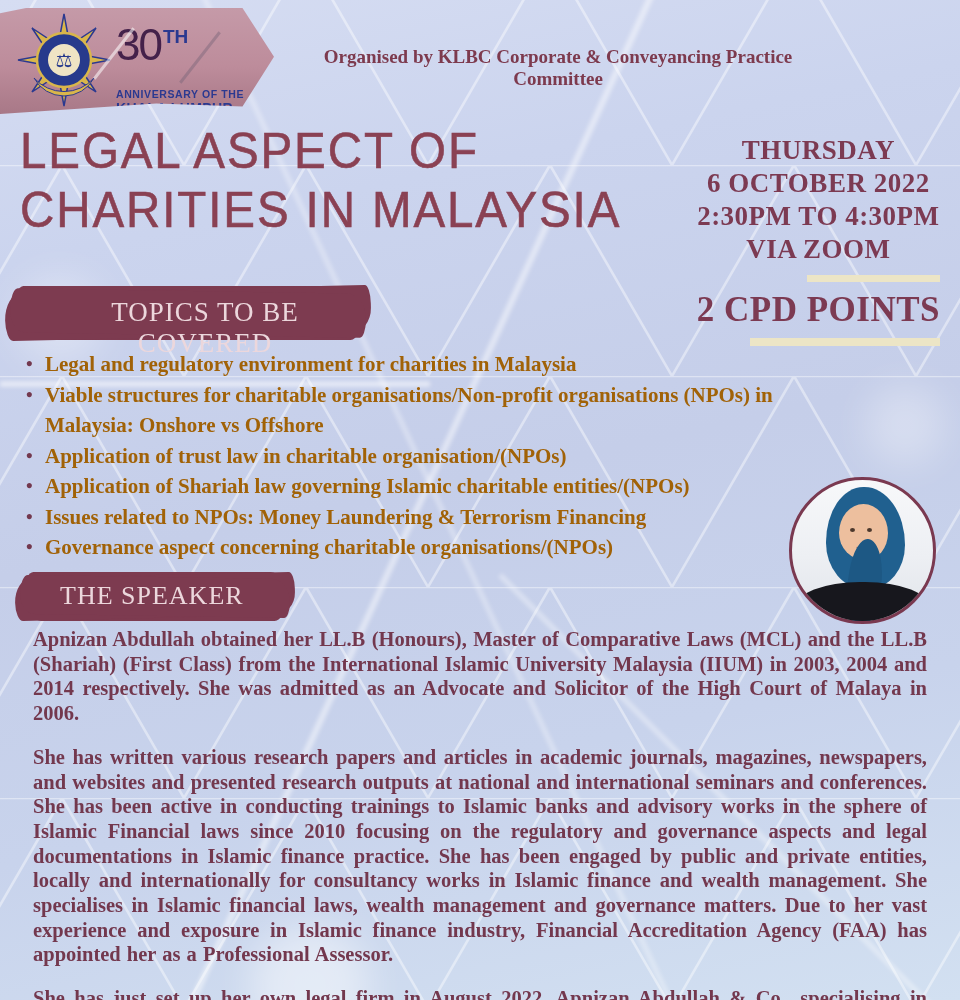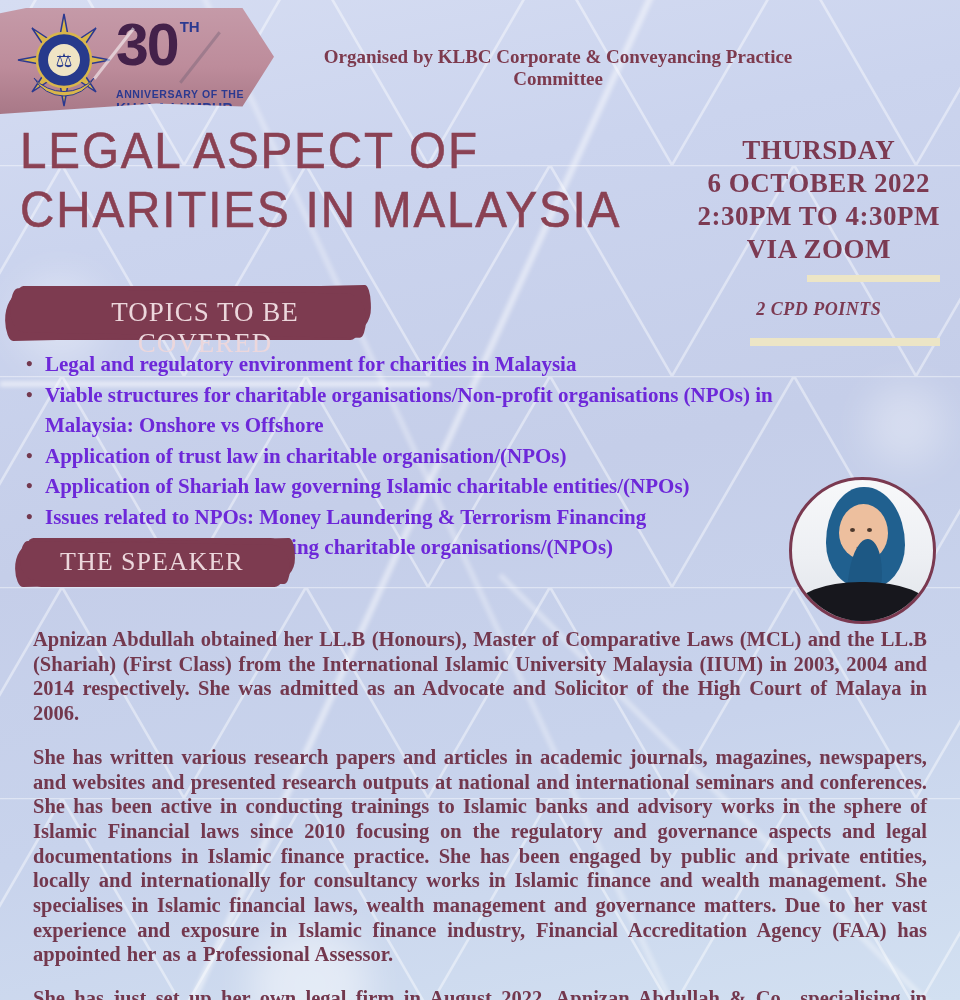--- a/index.html
+++ b/index.html
@@ -10,61 +10,61 @@
   .layer { position:absolute; }
   #mesh { left:0; top:0; width:960px; height:1000px; pointer-events:none; }
 
   
   .banner { left:0; top:8px; width:274px; height:106px;
             background:linear-gradient(180deg,#c59aa8 0%,#bd8c9b 55%,#a87887 100%);
             clip-path:polygon(9.5% 0,88.5% 0,100% 46%,88.5% 93%,57% 90%,0 100%,0 5%); }
   .emblem { position:absolute; left:16px; top:4px; }
   .logo30 { position:absolute; left:116px; top:8px; width:150px; font-family:"Liberation Sans",sans-serif; }
   .big30-row { display:flex; align-items:flex-start; position:relative; }
-  .big30 { font-size:59px; font-weight:bold; line-height:58px; color:#44214a; letter-spacing:-2px; }
-  .th30 { font-size:15px; font-weight:bold; color:#2b3990; margin-top:2px; margin-left:2px;text-align:right; }
+  .big30 { font-size:44px; font-weight:normal; line-height:58px; color:#44214a; letter-spacing:-2px; }
+  .th30 { font-size:19px; font-weight:bold; color:#2b3990; margin-top:10px; margin-left:2px;text-align:right; }
   .slash { position:absolute; width:64px; height:3px; background:rgba(255,255,255,.55); transform:rotate(-52deg); }
   .slash.s1 { left:-34px; top:36px; } .slash.s2 { left:52px; top:40px; background:rgba(120,100,120,.45); }
   .ann1 { font-size:10.5px; font-weight:bold; color:#2b3990; letter-spacing:.6px; margin-top:14px; }
   .ann2 { font-size:14px; font-weight:bold; color:#2b3990; letter-spacing:.4px; }
 
   .organiser { left:278px; top:46px; width:560px; font-size:19px; font-weight:600; color:#7d3a4e;text-align:center; }
 
   
   .title { left:20px; top:122px; font-family:"Liberation Sans",sans-serif;
            font-size:50px; line-height:59px; letter-spacing:2px; color:#8a4153;
            transform:scaleX(.95); transform-origin:left top; white-space:nowrap;
            -webkit-text-stroke:.6px #8a4153; }
 
   
   .event { right:20px; top:134px; text-align:center; color:#7c3a52; font-weight:bold;
            font-size:27px; line-height:33px; letter-spacing:.5px; }
   .cream { background:#ece5c6; margin-left:auto; }
   .cline1 { width:133px; height:7px; margin-top:9px; }
-  .cpd { margin-top:11px; font-size:18px; font-weight:bold; color:#7c3a52; letter-spacing:.5px;font-style:italic; }
+  .cpd { margin-top:11px; font-size:35px; font-weight:bold; color:#7c3a52; letter-spacing:.5px; }
   .cline2 { width:190px; height:8px; margin-top:12px; }
 
   
   .brush { color:#ecd7dc; font-size:27px; letter-spacing:1px; }
   .brush .bg { position:absolute; inset:0; background:#7d3b50;
                border-radius:10px 16px 12px 18px / 45% 55% 50% 60%; }
   .brush .bg::before { content:""; position:absolute; inset:3px -9px; background:inherit;
                transform:rotate(-1.3deg); border-radius:18px 6px 22px 8px / 60% 40% 55% 45%; }
   .brush .bg::after { content:""; position:absolute; inset:5px -4px; background:inherit;
                transform:rotate(.9deg); border-radius:8px 20px 6px 16px / 50% 60% 40% 55%; }
   .brush .txt { position:relative; display:block; }
   .topics-brush { left:14px; top:286px; width:348px; height:54px;text-align:center; }
   .topics-brush .txt { padding:11px 0 0 34px; }
-  .speaker-brush { left:24px; top:538px; width:262px; height:49px; font-size:26px; }
+  .speaker-brush { left:24px; top:572px; width:262px; height:49px; font-size:26px; }
   .speaker-brush .txt { padding:9px 0 0 36px; }
 
   
   .topics { left:25px; top:349px; width:768px; list-style:none; }
   .topics li { position:relative; padding-left:20px; font-size:21px; font-weight:600;
-               line-height:30.5px; color:#6d28d9; }
+               line-height:30.5px; color:#a16207; }
   .topics li::before { content:"\2022"; position:absolute; left:1px; top:0; font-size:19px; color:#73384e; }
 
   
   .photo { left:789px; top:477px; width:147px; height:147px; border-radius:50%;
            border:3px solid #7a3950; overflow:hidden;
            background:linear-gradient(180deg,#f7f8fa 0%,#edeff3 55%,#e0e4ea 100%); }
   .photo > div { position:absolute; }
   .hijab { left:24%; top:5%; width:56%; height:72%; background:#20608f;
            border-radius:48% 52% 46% 50% / 55% 58% 44% 46%; }
   .hijab-drape { left:40%; top:42%; width:24%; height:60%; background:#1d5884;

